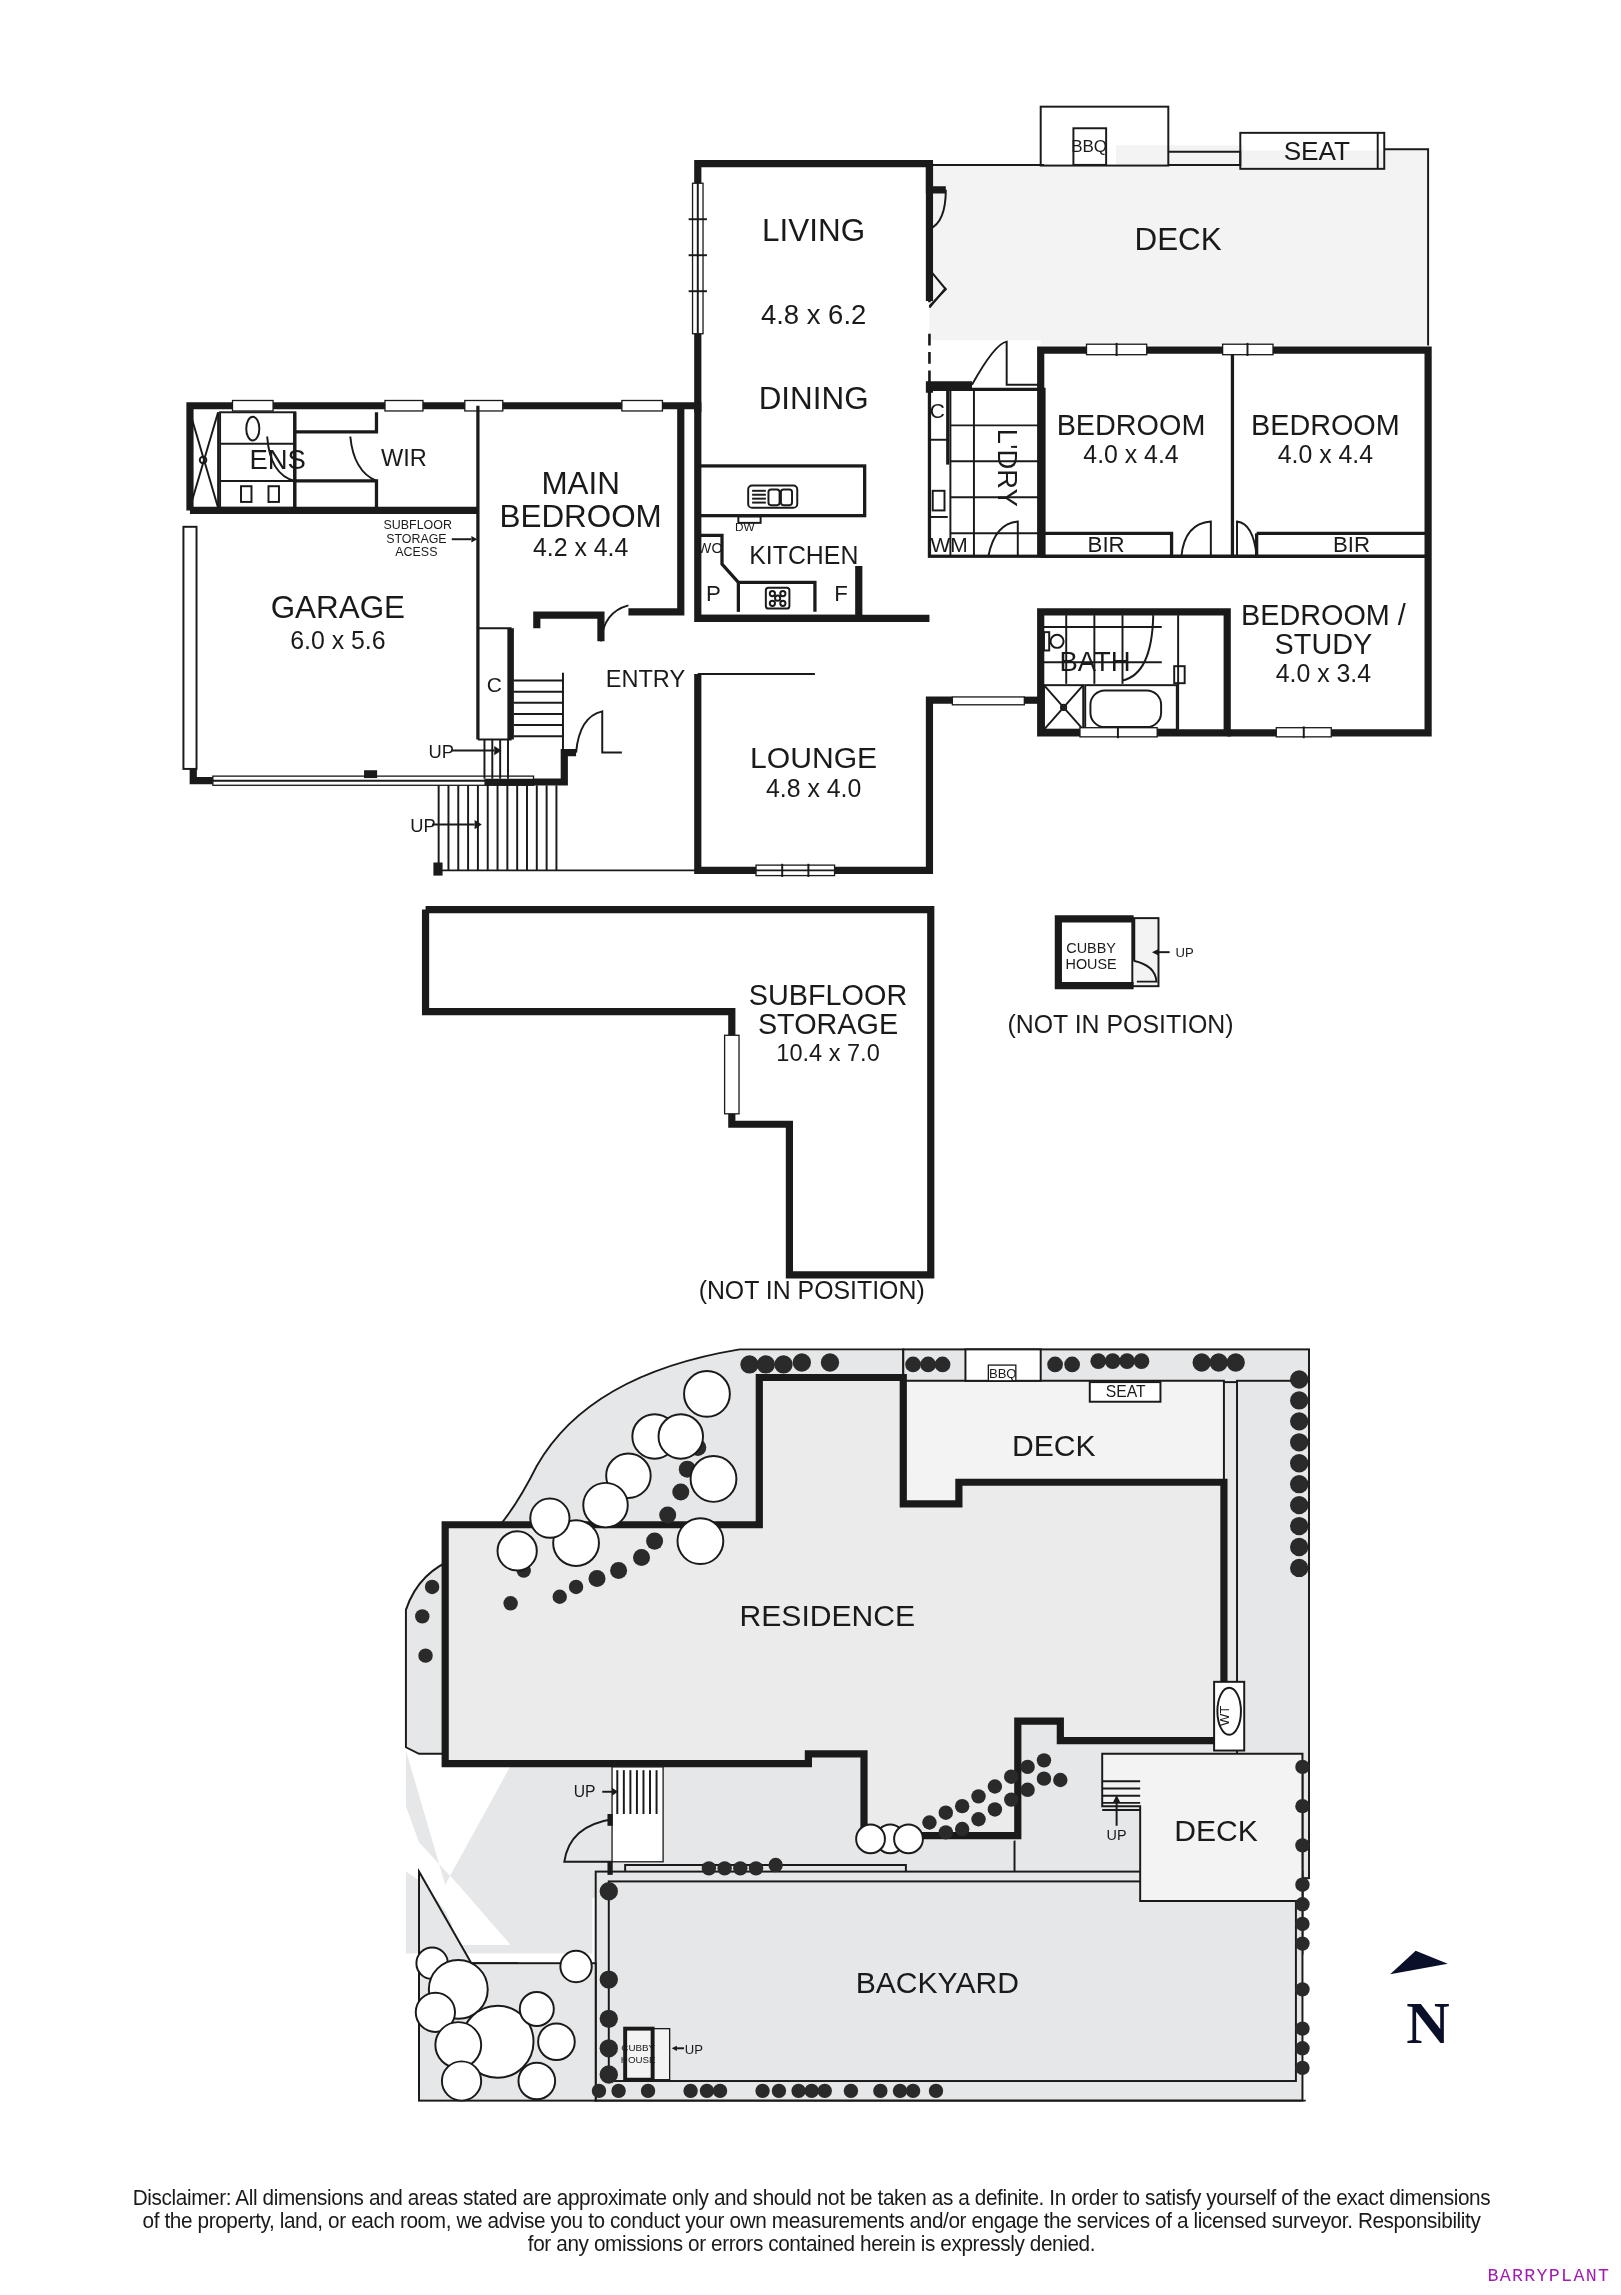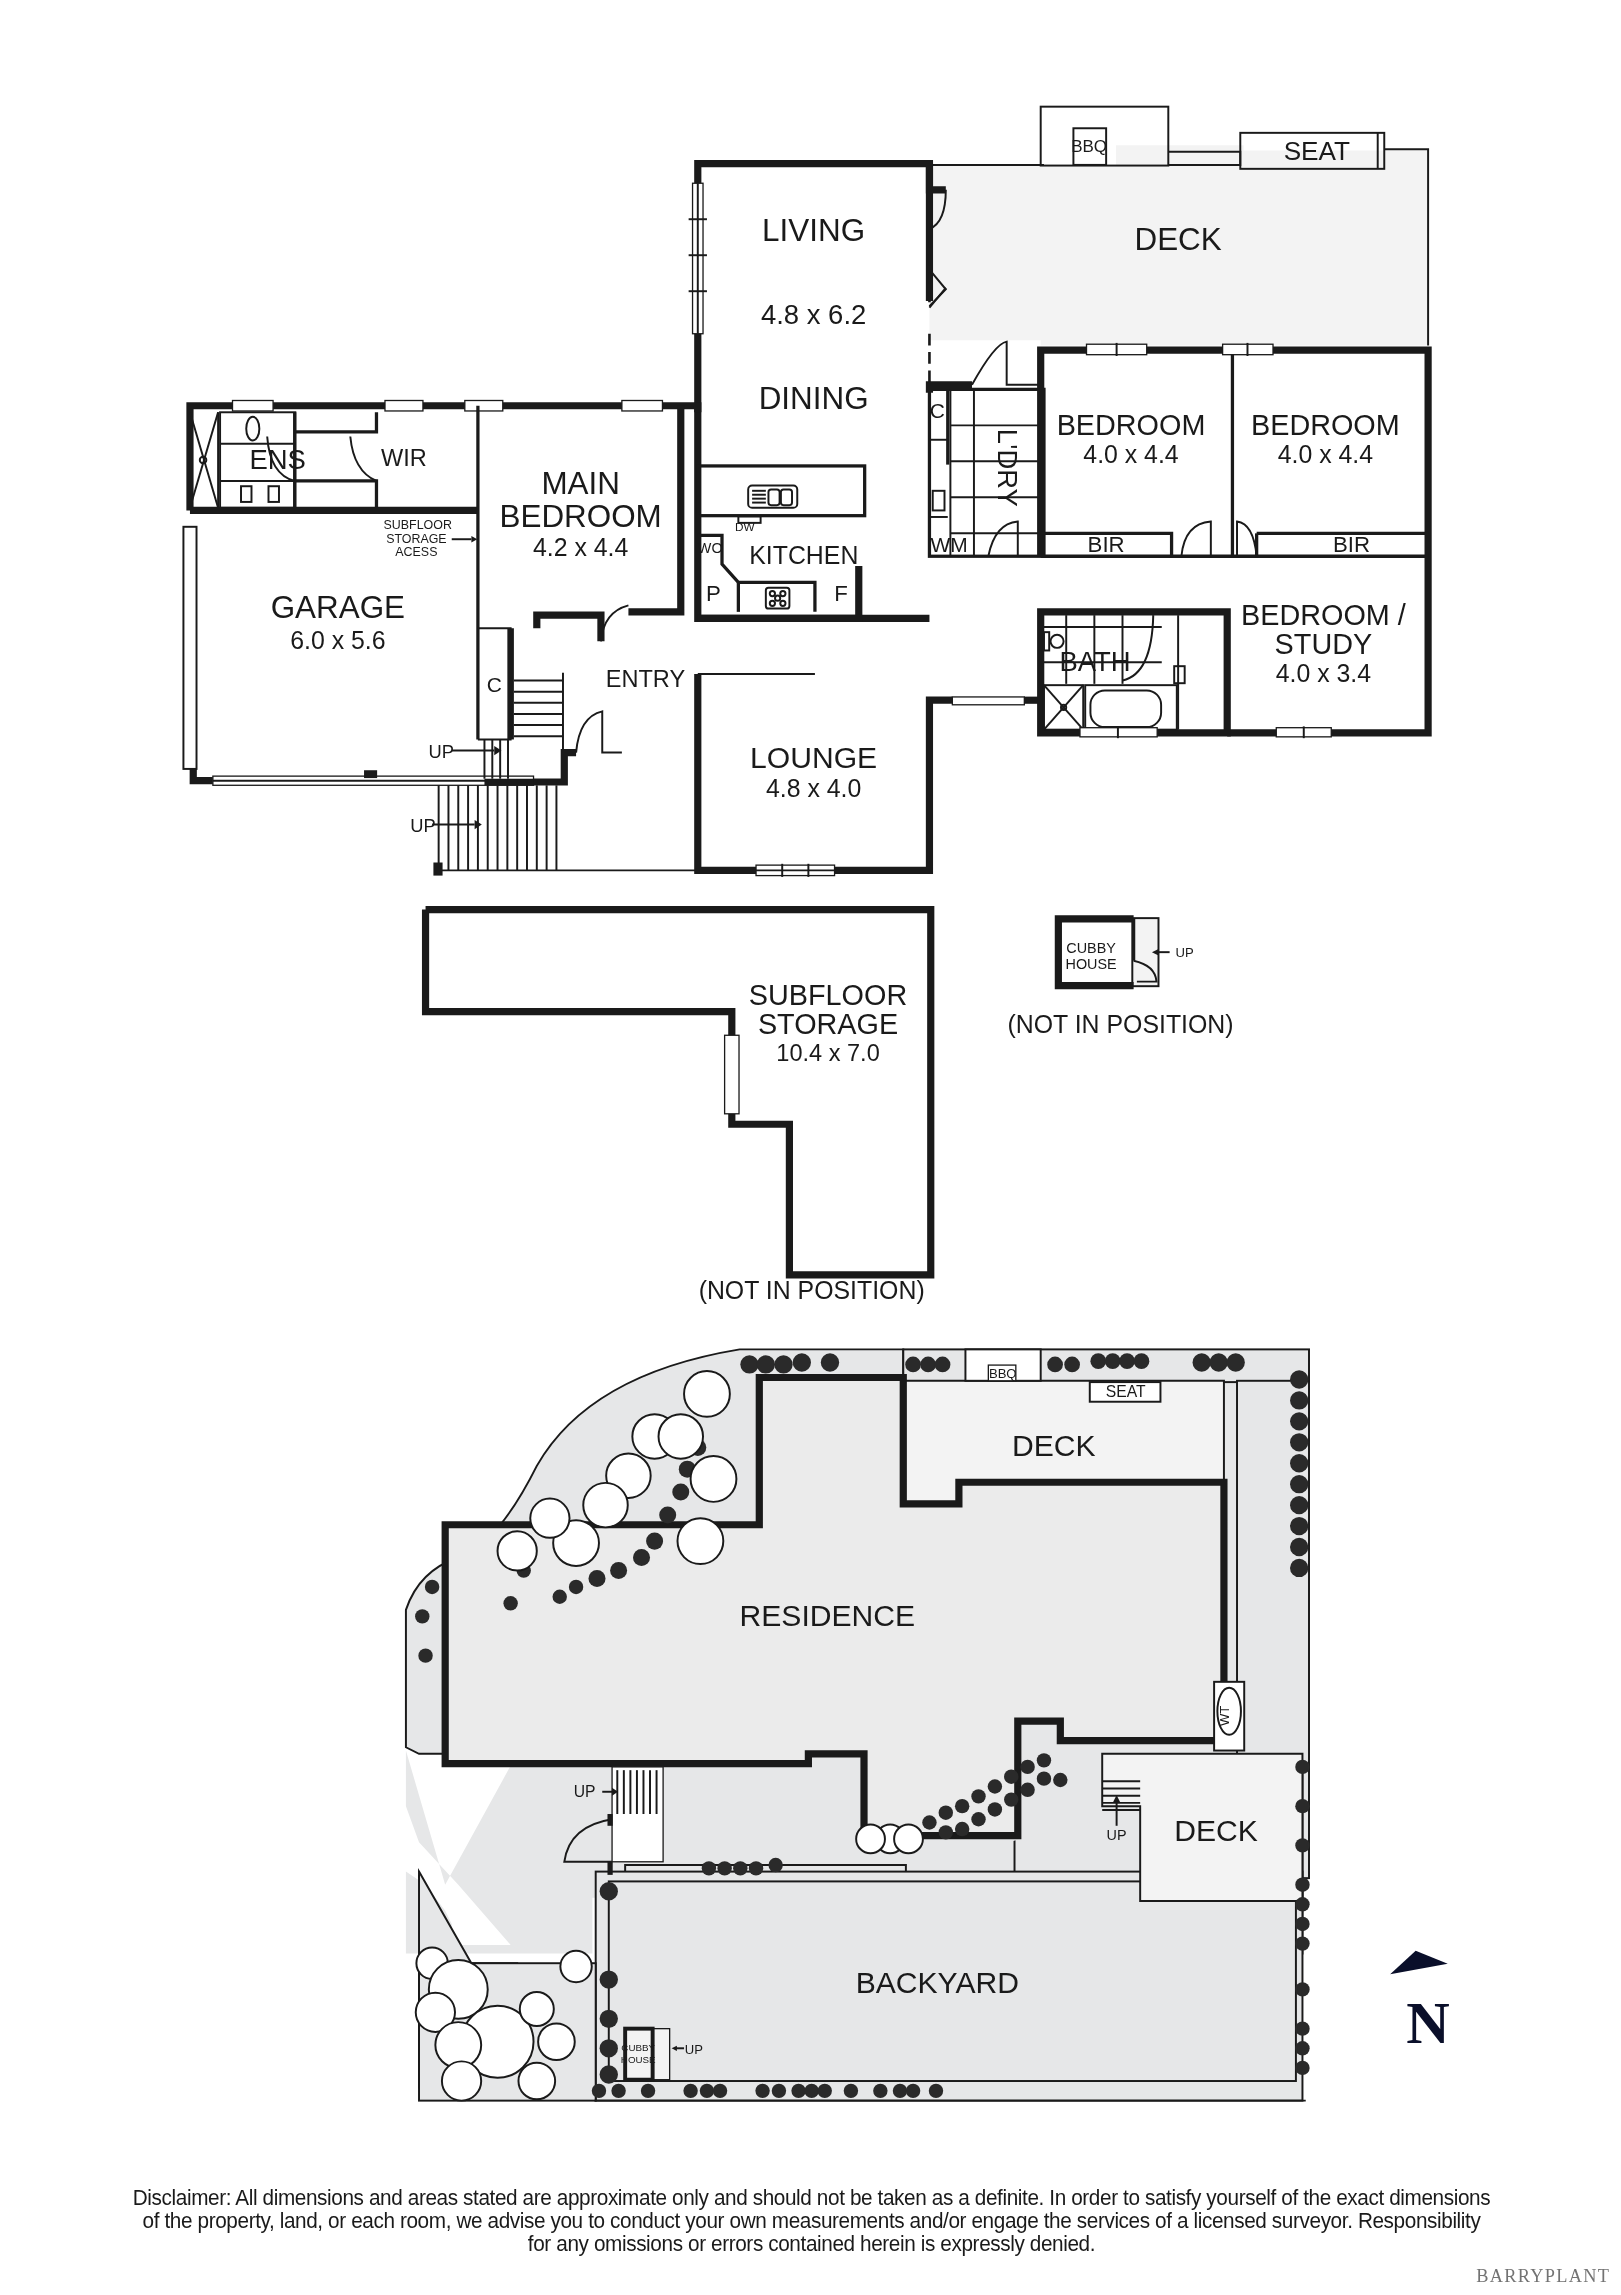--- a/index.html
+++ b/index.html
@@ -11,22 +11,22 @@
   .thin { fill: none; stroke: #1a1a1a; stroke-width: 3; }
   .med { fill: none; stroke: #1a1a1a; stroke-width: 5; }
   .deck { fill: #f3f3f3; }
   .yard { fill: #e6e7e8; }
   .res { fill: #ebebeb; }
   .tree-s { fill: #2a2a2a; }
   .tree-l { fill: #ffffff; stroke: #1a1a1a; stroke-width: 3; }
   .disclaimer { position: absolute; left: 72px; top: 2186px; width: 1479px;
                 font-size: 21.6px; line-height: 23px; text-align: center;
                 font-family: "Liberation Sans", sans-serif; letter-spacing: -0.4px; transform: scaleX(0.96); transform-origin: center; }
-  .watermark { position: absolute; right: 11.8px; top: 2266px; font-size: 18.3px; color: #737373;
-               font-family: Liberation Serif, serif; letter-spacing: 1.3px; }
+  .watermark { position: absolute; right: 11.8px; top: 2266px; font-size: 18.3px; color: #a21caf;
+               font-family: Liberation Mono, monospace; letter-spacing: 1.3px; }
 </style>
 </head>
 <body>
 
 <svg class="plan" width="1622" height="2295" viewBox="0 0 2478 3507" xmlns="http://www.w3.org/2000/svg">
 
   <g>
 
     <polygon class="deck" points="1420,252 1705,252 1705,222 1900,222 1900,230 2182,230 2182,528 1590,528 1590,520 1420,520"></polygon>
     <polyline class="thin" points="1420,252 1595,252"></polyline>

